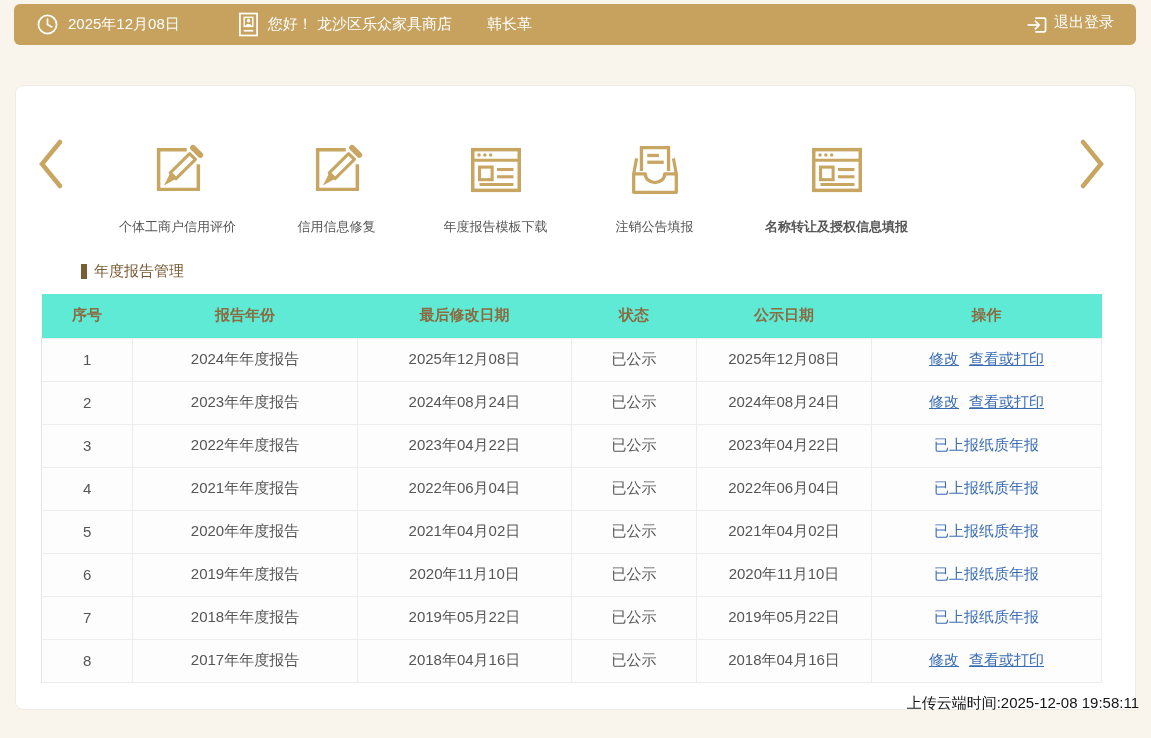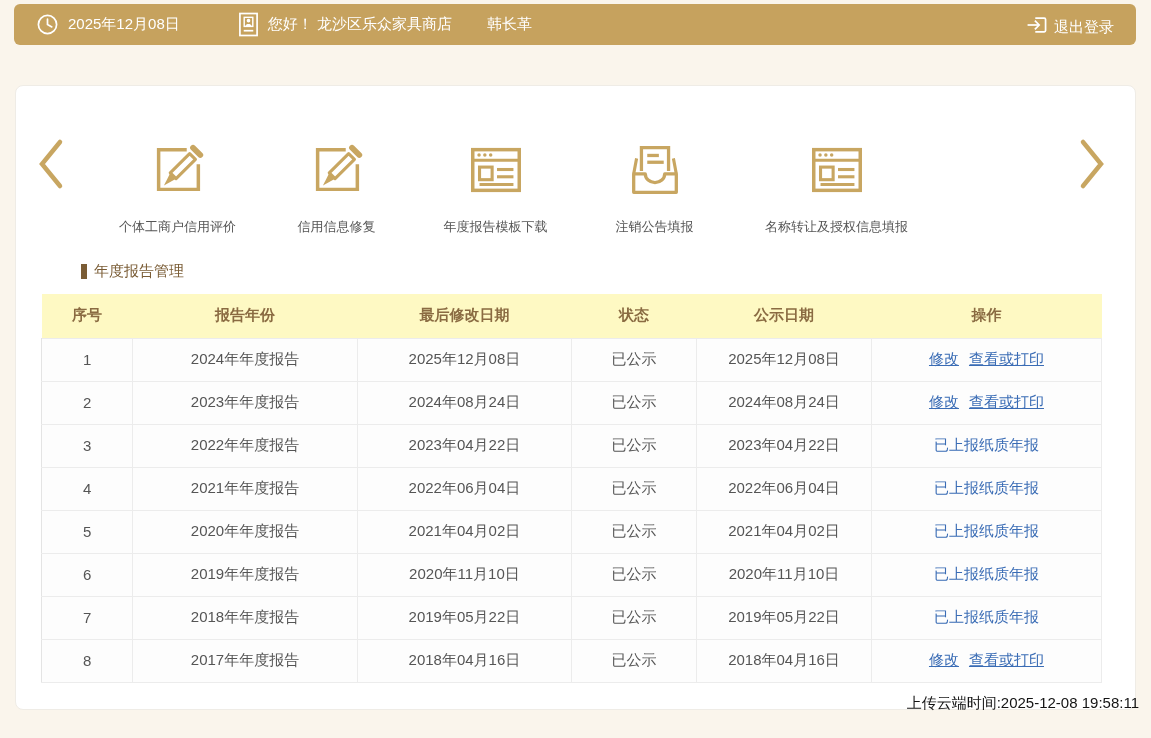--- a/index.html
+++ b/index.html
@@ -15,52 +15,52 @@
     position:absolute; left:14px; top:4px; right:15px; height:41px;
     background:#c6a25e; border-radius:6px;
     display:flex; align-items:center; padding:0 22px;
     color:#fff; font-size:15px;
   }
   .topbar .grp { display:flex; align-items:center; gap:9px; }
   .topbar .date-grp { margin-right:58px; }
   .topbar .shop { margin-right:26px; }
   .topbar .spacer { flex:1; }
   .topbar svg { display:block; }
-  .logout { display:flex; align-items:flex-end; gap:5px; cursor:pointer; }
+  .logout { display:flex; align-items:flex-start; gap:5px; cursor:pointer; }
   
   .card {
     position:absolute; left:15px; top:85px; width:1121px; height:625px;
     background:#fff; border:1px solid #efece6; border-radius:8px;
   }
   
   .carousel {
     display:flex; align-items:center; margin-top:52px; padding:0 14px;
   }
   .chev { cursor:pointer; margin-bottom:42px; padding:0 6px; }
   .chev.right { margin-left:auto; margin-right:8px; }
   .citems { display:flex; margin-left:28px; }
   .citem {
     width:159px; display:flex; flex-direction:column; align-items:center;
     cursor:pointer;
   }
-  .citem.wide { width:205px; }
+  .citem.wide { width:205px;font-weight:bold; }
   .cicon { width:62px; height:62px; }
   .clabel { margin-top:17px; font-size:13px; color:#555; white-space:nowrap; }
   
   .section-title {
     margin:26px 25px 13px 25px; display:flex; align-items:center;
     color:#7a5c35; font-size:15px;padding-left:40px;
   }
   .bullet { width:6px; height:15px; background:#7a5c35; margin-right:7px; }
   
   table {
     width:1061px; margin:0 25px; border-collapse:collapse; table-layout:fixed;
   }
   th {
-    background:#fef9c3; color:#8a6b42; font-size:15px; font-weight:bold;
+    background:#5eead4; color:#8a6b42; font-size:15px; font-weight:bold;
     height:44px; text-align:center;
   }
   td {
     height:43px; text-align:center; font-size:15px; color:#555;
     border:1px solid #ececec; background:#fdfdfd;
   }
   tr td:first-child { border-left-color:#e4e4e4; }
   a.link { color:#3a6cb5; cursor:pointer; margin:0 5px; }
   a.link.u { text-decoration:underline; }
   

